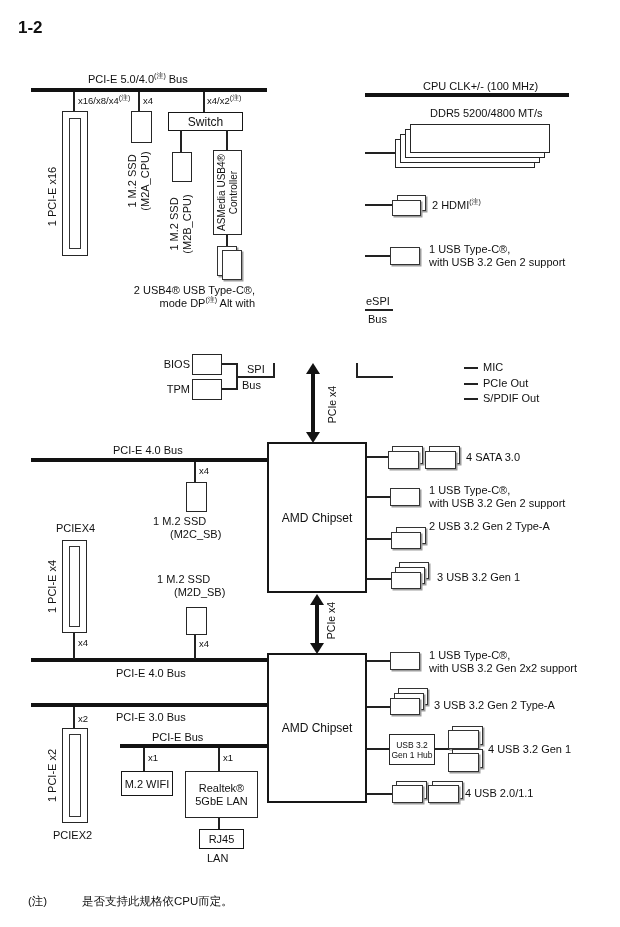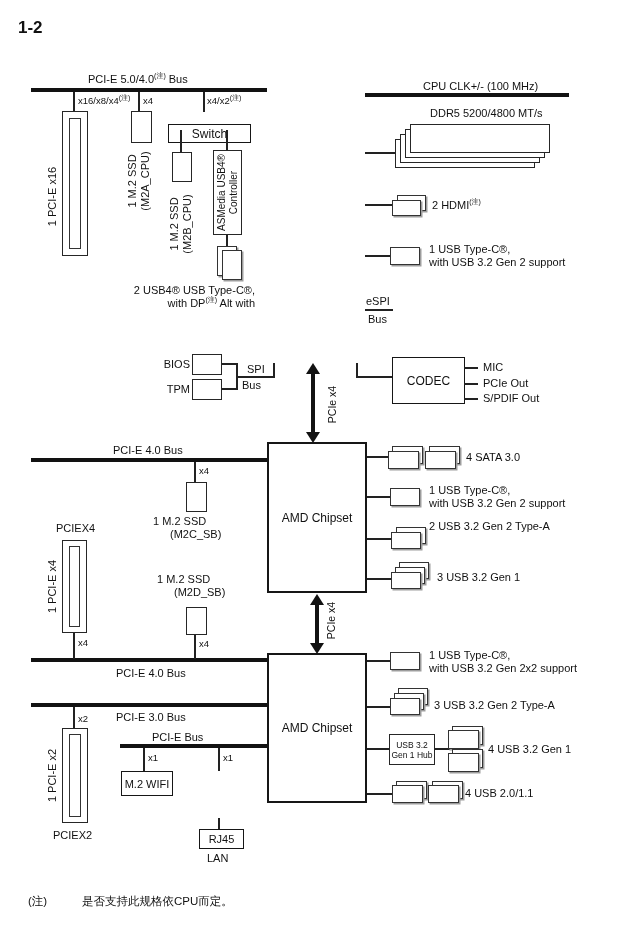--- a/index.html
+++ b/index.html
@@ -55,40 +55,40 @@
   <div class="box" style="left:62px;top:111px;width:26px;height:145px"></div>
   <div class="slot-in" style="left:69px;top:118px;width:12px;height:131px"></div>
   <div class="vrot" style="left:7px;top:190px;width:90px">1 PCI-E x16</div>
 
   <div class="box" style="left:131px;top:111px;width:21px;height:32px"></div>
   <div class="vrot" style="left:103px;top:168px;width:72px">
     <div>1 M.2 SSD</div>
     <div>(M2A_CPU)</div>
   </div>
 
-  <div class="box chip" style="left:168px;top:124px;width:83px;height:19px;border-width:1.5px">Switch</div>
+  <div class="box chip" style="left:168px;top:112px;width:75px;height:19px;border-width:1.5px">Switch</div>
   <div class="vl" style="left:180px;top:130px;height:22px"></div>
   <div class="vl" style="left:226px;top:130px;height:20px"></div>
 
   <div class="box" style="left:172px;top:152px;width:20px;height:30px"></div>
   <div class="vrot" style="left:145px;top:211px;width:72px">
     <div>1 M.2 SSD</div>
     <div>(M2B_CPU)</div>
   </div>
 
   <div class="box" style="left:213px;top:150px;width:29px;height:85px"></div>
   <div class="vrot" style="left:185px;top:181px;width:84px;font-size:10px;line-height:11.5px">
     <div>ASMedia USB4®</div>
     <div>Controller</div>
   </div>
   <div class="vl" style="left:226px;top:235px;height:12px"></div>
   <div class="port" style="left:217px;top:246px;width:20px;height:30px"></div>
   <div class="port" style="left:222px;top:250px;width:20px;height:30px"></div>
   <div class="lbl rt" style="left:115px;top:284px;width:140px">2 USB4® USB Type-C®,</div>
-  <div class="lbl rt" style="left:115px;top:297px;width:140px"><span>with DP</span><sup>(注)</sup><span> Alt with</span></div>
+  <div class="lbl rt" style="left:115px;top:297px;width:140px"><span>mode DP</span><sup>(注)</sup><span> Alt with</span></div>
 
 
   <div class="lbl" style="left:423px;top:80px">CPU CLK+/- (100 MHz)</div>
   <div class="lbl" style="left:430px;top:107px">DDR5 5200/4800 MT/s</div>
   <div class="hl" style="left:365px;top:152px;width:32px"></div>
   <div class="box" style="left:395px;top:139px;width:140px;height:29px"></div>
   <div class="box" style="left:400px;top:134px;width:140px;height:29px"></div>
   <div class="box" style="left:405px;top:129px;width:140px;height:29px"></div>
   <div class="box" style="left:410px;top:124px;width:140px;height:29px"></div>
 
@@ -113,21 +113,20 @@
   <div class="hl" style="left:222px;top:363px;width:16px"></div>
   <div class="hl" style="left:222px;top:388px;width:16px"></div>
   <div class="vl" style="left:236px;top:363px;height:27px"></div>
   <div class="hl" style="left:236px;top:376px;width:39px"></div>
   <div class="vl" style="left:273px;top:363px;height:15px"></div>
   <div class="lbl" style="left:247px;top:363px">SPI</div>
   <div class="lbl" style="left:242px;top:379px">Bus</div>
 
   <div class="vl" style="left:356px;top:363px;height:15px"></div>
   <div class="hl" style="left:356px;top:376px;width:37px"></div>
-  <div class="box chip" style="left:392px;top:357px;width:73px;height:47px;border-width:1.5px">CODEC</div>
   <div class="hl" style="left:464px;top:367px;width:14px"></div>
   <div class="hl" style="left:464px;top:383px;width:14px"></div>
   <div class="hl" style="left:464px;top:398px;width:14px"></div>
   <div class="lbl" style="left:483px;top:361px">MIC</div>
   <div class="lbl" style="left:483px;top:377px">PCIe Out</div>
   <div class="lbl" style="left:483px;top:392px">S/PDIF Out</div>
 
   <div class="tri-up" style="left:306px;top:363px"></div>
   <div class="abs" style="left:311px;top:373px;width:4px;height:60px;background:#121212"></div>
   <div class="tri-dn" style="left:306px;top:432px"></div>
@@ -193,20 +192,24 @@
   <div class="vrot" style="left:12px;top:769px;width:80px">1 PCI-E x2</div>
   <div class="lbl" style="left:53px;top:829px">PCIEX2</div>
 
   <div class="lbl" style="left:152px;top:731px">PCI-E Bus</div>
   <div class="vl" style="left:143px;top:748px;height:23px"></div>
   <div class="lbl sm" style="left:148px;top:752px">x1</div>
   <div class="vl" style="left:218px;top:748px;height:23px"></div>
   <div class="lbl sm" style="left:223px;top:752px">x1</div>
 
   <div class="box chip" style="left:121px;top:771px;width:52px;height:25px;border-width:1.5px;font-size:11px">M.2 WIFI</div>
+  <div class="box boxtxt" style="left:185px;top:771px;width:73px;height:47px">
+    <div>Realtek®</div>
+    <div>5GbE LAN</div>
+  </div>
   <div class="vl" style="left:218px;top:818px;height:11px"></div>
   <div class="box chip" style="left:199px;top:829px;width:45px;height:20px;border-width:1.5px;font-size:11px">RJ45</div>
   <div class="lbl" style="left:207px;top:852px">LAN</div>
 
   <div class="box chip" style="left:267px;top:653px;width:100px;height:150px">AMD Chipset</div>
 
   <div class="hl" style="left:367px;top:660px;width:23px"></div>
   <div class="port" style="left:390px;top:652px;width:30px;height:18px"></div>
   <div class="lbl" style="left:429px;top:649px">1 USB Type-C®,</div>
   <div class="lbl" style="left:429px;top:662px">with USB 3.2 Gen 2x2 support</div>

